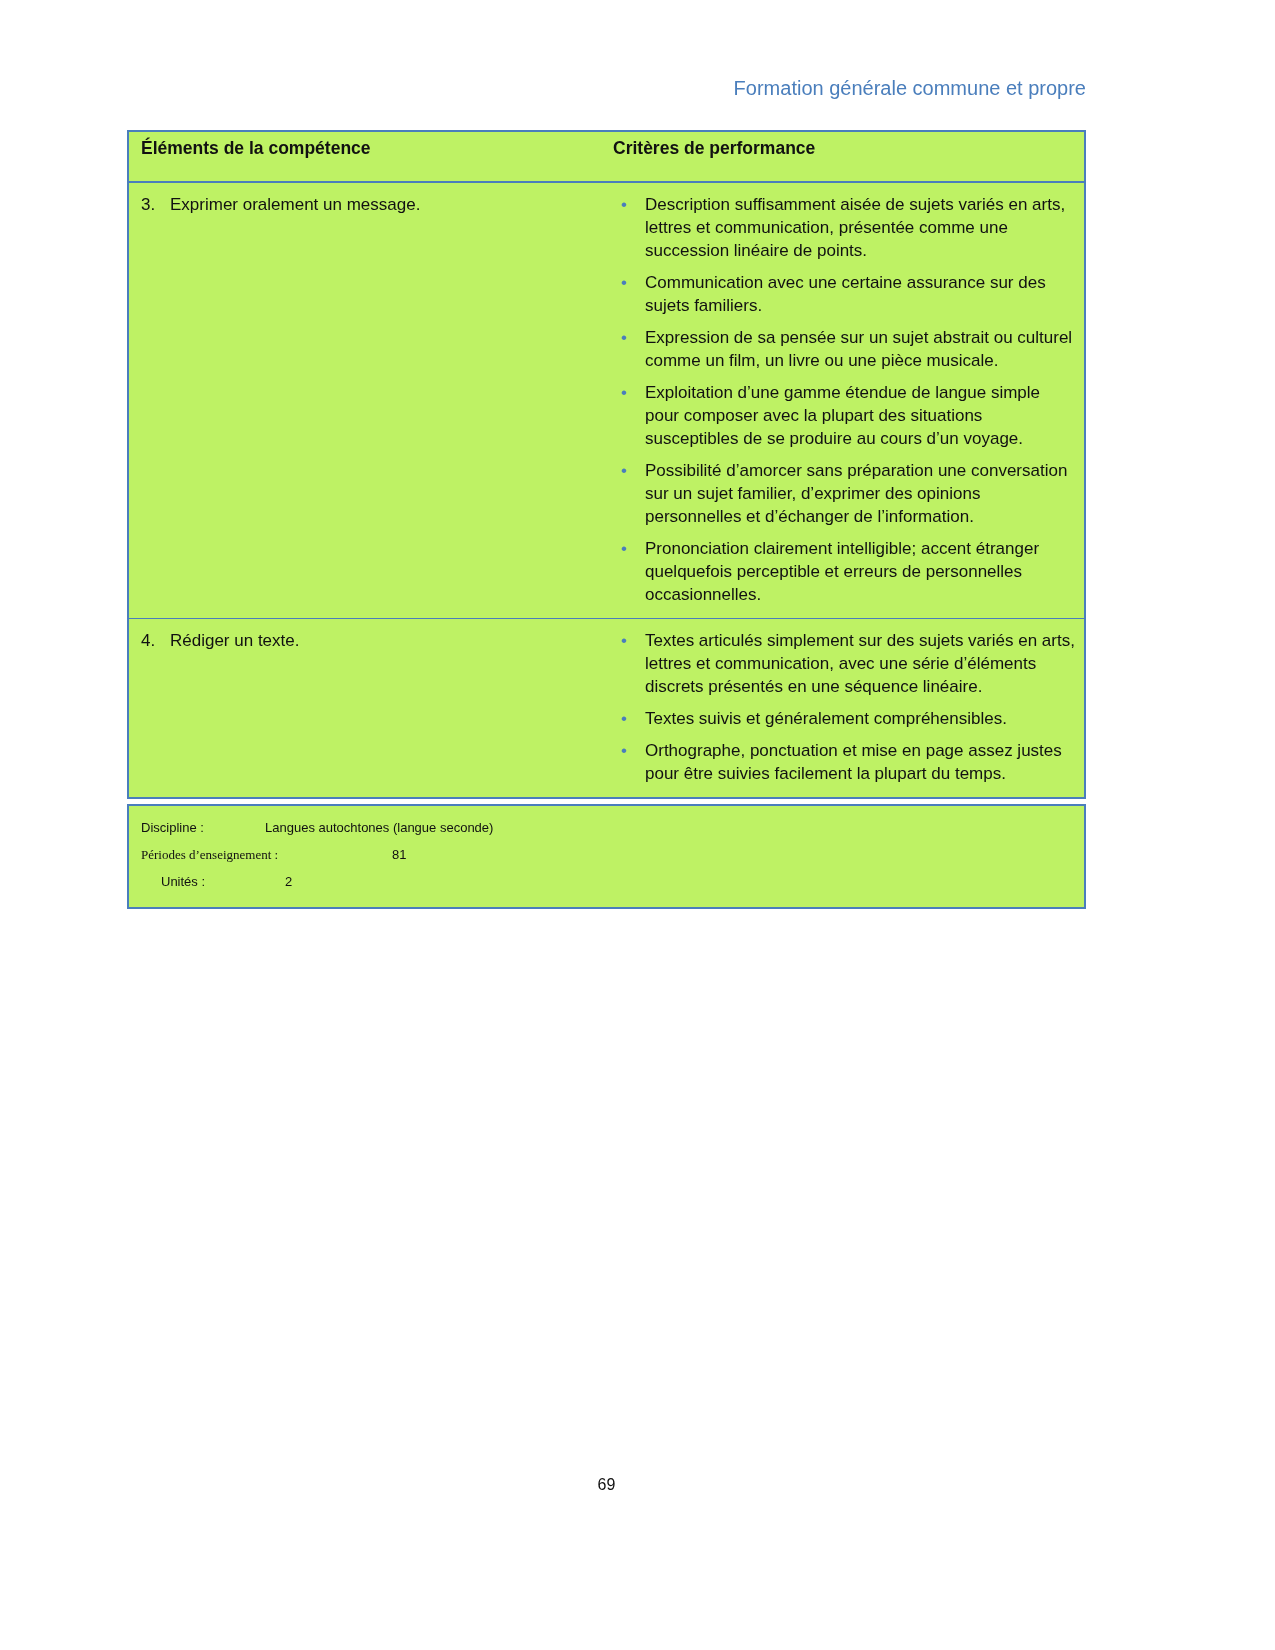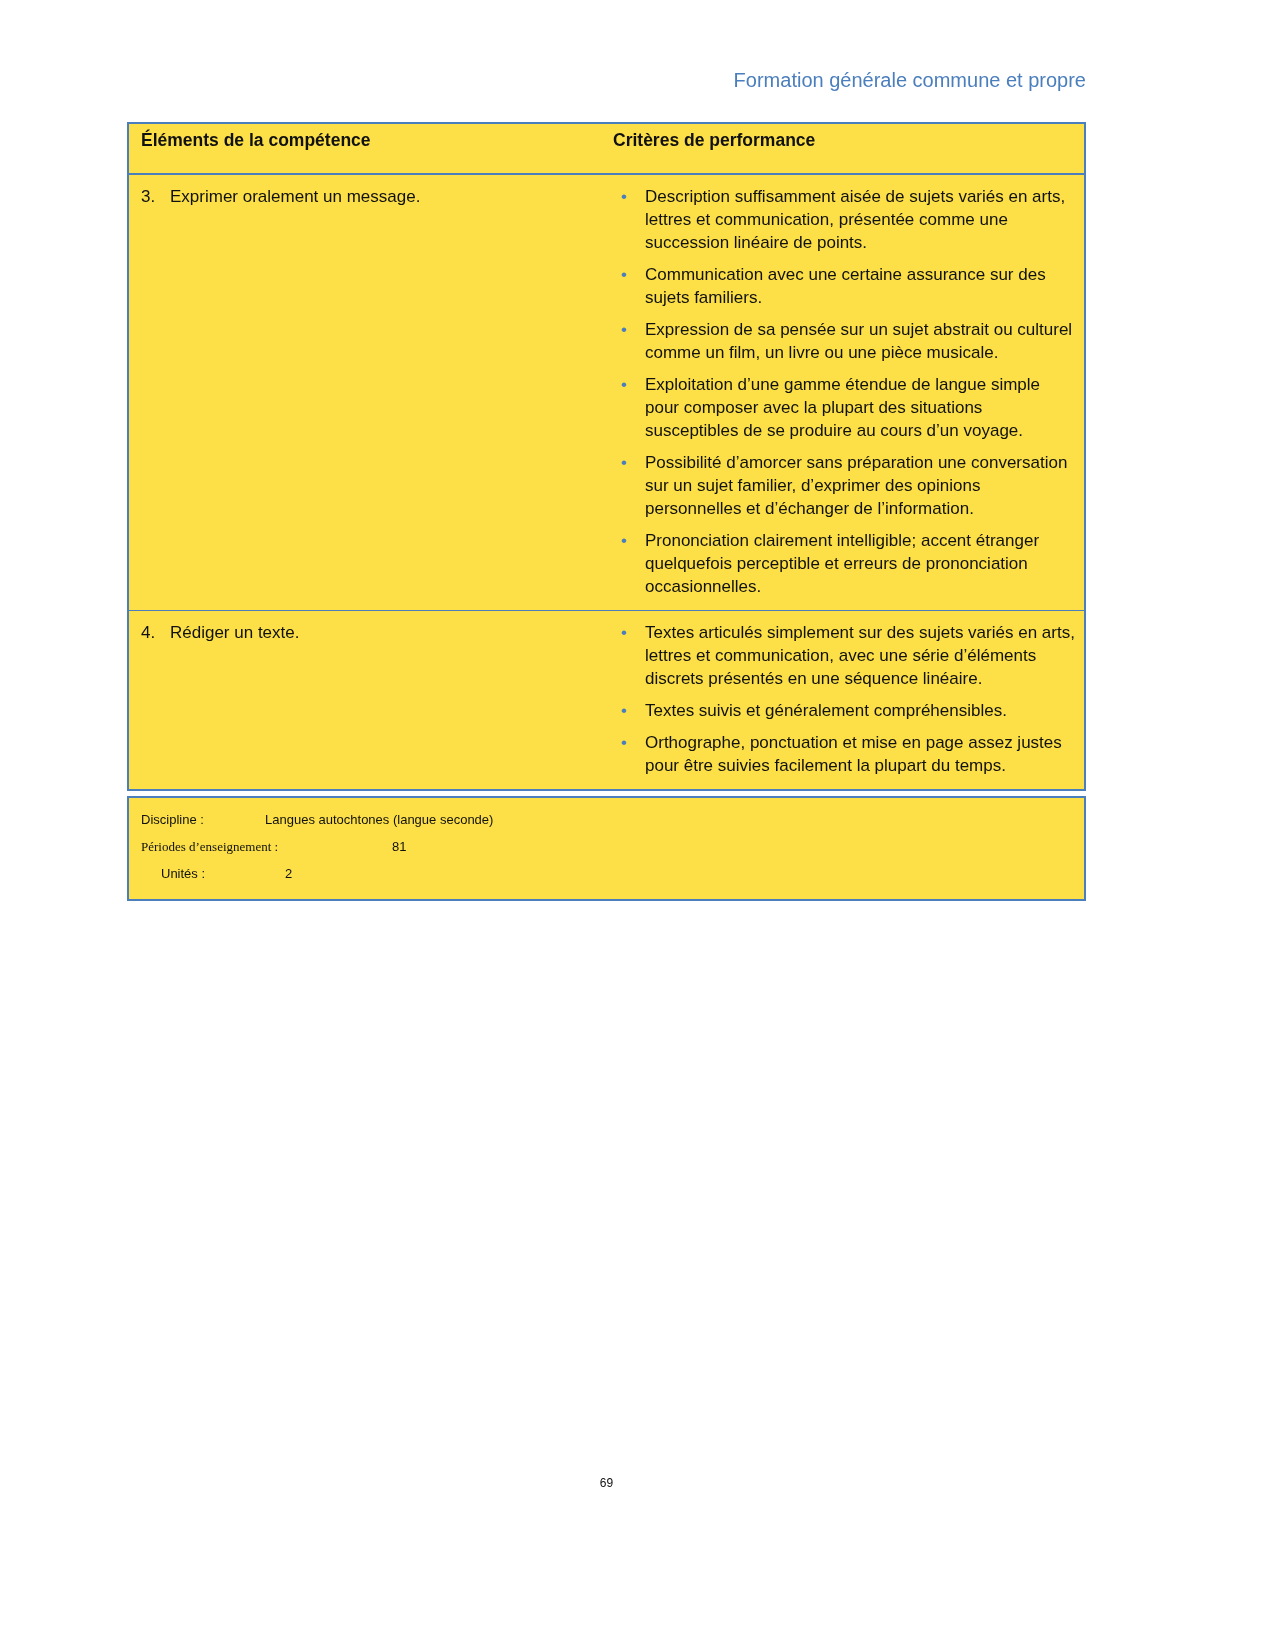--- a/index.html
+++ b/index.html
@@ -12,33 +12,33 @@
   .page {
     position: relative;
     width: 1275px;
     height: 1650px;
     background: #ffffff;
     overflow: hidden;
   }
   .content {
     position: absolute;
     left: 127px;
-    top: 0;
+    top: 8px;
     width: 959px;
   }
   .page-header {
     margin-top: 68px;
     text-align: right;
     color: var(--accent, #4a7ebc);
     font-size: 20px;
     line-height: 24px;
   }
   .box {
     border: 2px solid var(--accent, #4a7ebc);
-    background: #fde047;
+    background: #bef264;
   }
   .main-table { margin-top: 30px; }
   .thead {
     display: flex;
     border-bottom: 2px solid var(--accent, #4a7ebc);
     font-weight: bold;
     font-size: 17.5px;
   }
   .thead .th1 {
     width: 484px;
@@ -108,21 +108,21 @@
   }
   .activities-body .act-row:nth-child(1) .act-label { width: 124px; }
   .activities-body .act-row:nth-child(2) .act-label { width: 251px; font-family: Liberation Serif, serif; }
   .activities-body .act-row:nth-child(3) .act-label { width: 124px; margin-left: 20px; }
   .page-number {
     position: absolute;
     top: 1476px;
     left: 127px;
     width: 959px;
     text-align: center;
-    font-size: 12px;
+    font-size: 16px;
     color: #111111;
   }
 </style>
 </head>
 <body>
 
 <div class="page">
   <div class="content">
 
     <div class="page-header">Formation générale commune et propre</div>
@@ -154,21 +154,21 @@
               <div class="bullet-item">
                 <span class="bullet-dot">•</span>
                 <span class="bullet-text">Exploitation d’une gamme étendue de langue simple pour composer avec la plupart des situations susceptibles de se produire au cours d’un voyage.</span>
               </div>
               <div class="bullet-item">
                 <span class="bullet-dot">•</span>
                 <span class="bullet-text">Possibilité d’amorcer sans préparation une conversation sur un sujet familier, d’exprimer des opinions personnelles et d’échanger de l’information.</span>
               </div>
               <div class="bullet-item">
                 <span class="bullet-dot">•</span>
-                <span class="bullet-text">Prononciation clairement intelligible; accent étranger quelquefois perceptible et erreurs de prononciation occasionnelles.</span>
+                <span class="bullet-text">Prononciation clairement intelligible; accent étranger quelquefois perceptible et erreurs de personnelles occasionnelles.</span>
               </div>
             </div>
           </div>
           <div class="trow">
             <div class="cell-el">
               <span class="el-num">4.</span>
               <span class="el-text">Rédiger un texte.</span>
             </div>
             <div class="cell-cr">
               <div class="bullet-item">

